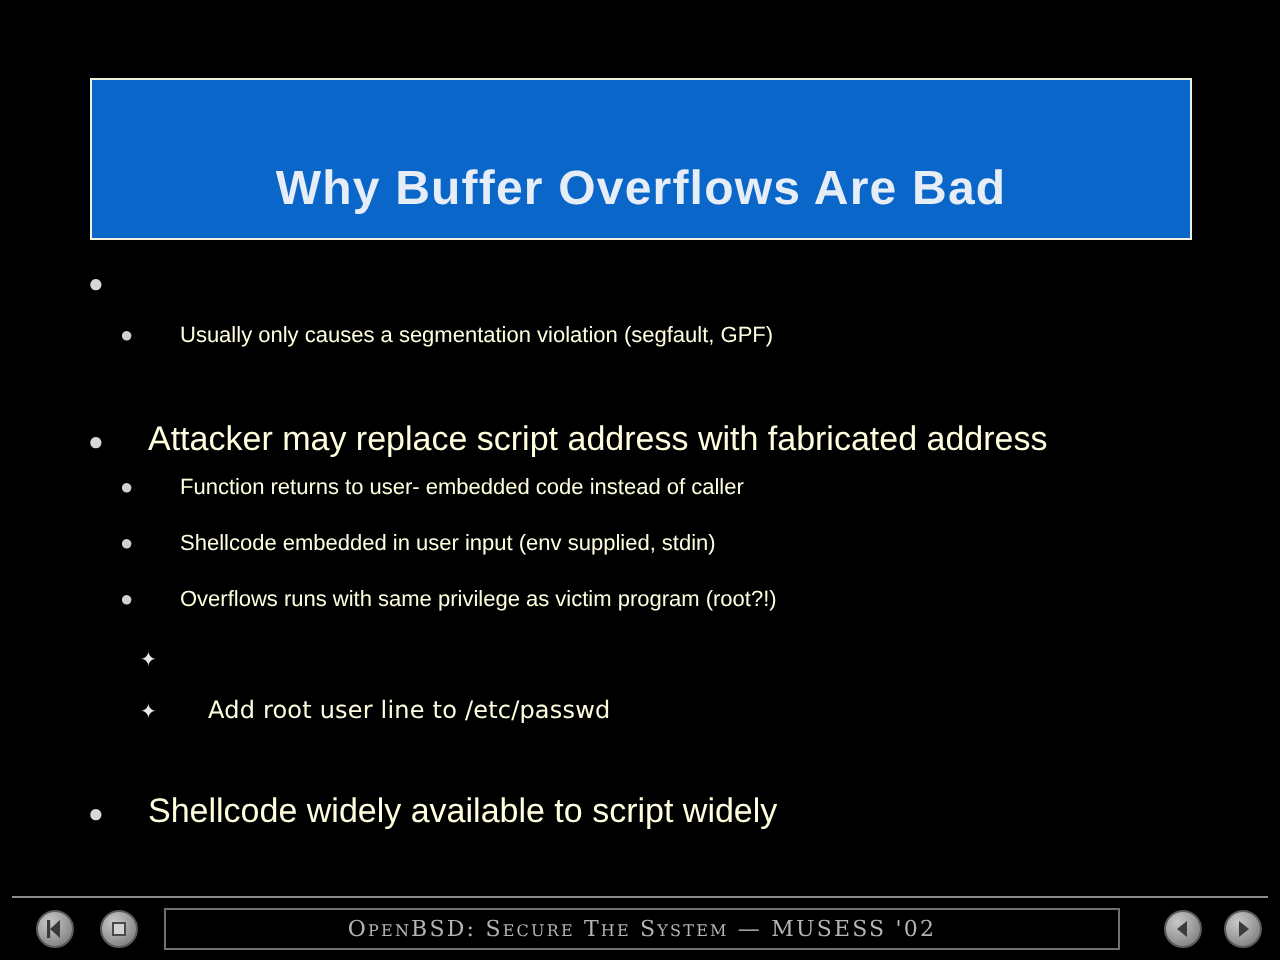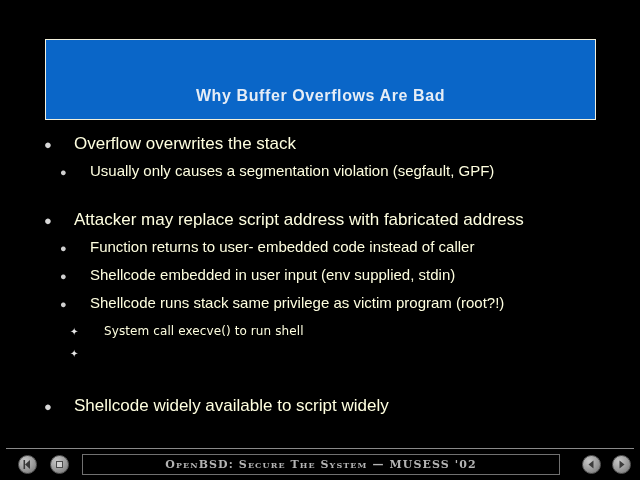--- a/index.html
+++ b/index.html
@@ -33,21 +33,21 @@
     height: 81px;
     background: #0A66C8;
     border: 1px solid #F2F0DC;
     box-sizing: border-box;
     display: flex;
     align-items: center;
     justify-content: center;
   }
   #title-text {
     color: #E6EDF6;
-    font-size: 16px;
+    font-size: 24px;
     font-weight: bold;
     letter-spacing: 0.6px;
     text-align: center;
     line-height: 1.1;
     white-space: nowrap;
     margin-top: 32px;
   }
 
   
   #body {
@@ -78,21 +78,21 @@
   }
 
   
   .lvl1 { left: 44px; font-size: 17px; }
   .lvl1 .marker { width: 30px; font-size: 13px; color: #D8D8D8; }
   .lvl1 .btext  { font-size: 17px; }
 
   
   .lvl2 { left: 60px; font-size: 16px; }
   .lvl2 .marker { width: 30px; font-size: 11px; color: #D0D0D0; }
-  .lvl2 .btext  { font-size: 15px; }
+  .lvl2 .btext  { font-size: 11px; }
 
   
   .lvl3 { left: 70px; font-size: 12px; }
   .lvl3 .marker { width: 34px; font-size: 10px; color: #E8E8E8; }
   .lvl3 .btext  { font-size: 12px; font-family: "DejaVu Sans", sans-serif; letter-spacing: 0.1px; }
 
   
   #footer-rule {
     position: absolute;
     left: 6px;
@@ -101,21 +101,20 @@
     height: 1px;
     background: #8A8A8A;
   }
 
   #footer {
     position: absolute;
     left: 0;
     top: 452px;
     width: 604px;
     height: 26px;
-    font-weight: bold;
   }
 
   .navbtn {
     position: absolute;
     top: 3px;
     width: 19px;
     height: 19px;
     border-radius: 50%;
     background: radial-gradient(circle at 35% 30%, #C8C8C8 0%, #9A9A9A 55%, #6E6E6E 100%);
     border: 1px solid #5A5A5A;
@@ -158,48 +157,47 @@
 
 <div id="slide">
 
   <div id="title-banner">
     <div id="title-text">Why Buffer Overflows Are Bad</div>
   </div>
 
   <div id="body">
       <div class="bullet-row lvl1" style="top: 6px;">
         <span class="marker">●</span>
-        <span class="btext">Overflow overwrites the stack</span>
       </div>
       <div class="bullet-row lvl2" style="top: 34px;">
         <span class="marker">●</span>
         <span class="btext">Usually only causes a segmentation violation (segfault, GPF)</span>
       </div>
       <div class="bullet-row lvl1" style="top: 82px;">
         <span class="marker">●</span>
         <span class="btext">Attacker may replace script address with fabricated address</span>
       </div>
       <div class="bullet-row lvl2" style="top: 110px;">
         <span class="marker">●</span>
         <span class="btext">Function returns to user- embedded code instead of caller</span>
       </div>
       <div class="bullet-row lvl2" style="top: 138px;">
         <span class="marker">●</span>
         <span class="btext">Shellcode embedded in user input (env supplied, stdin)</span>
       </div>
       <div class="bullet-row lvl2" style="top: 166px;">
         <span class="marker">●</span>
-        <span class="btext">Shellcode runs stack same privilege as victim program (root?!)</span>
+        <span class="btext">Overflows runs with same privilege as victim program (root?!)</span>
       </div>
       <div class="bullet-row lvl3" style="top: 196px;">
         <span class="marker">✦</span>
-        <span class="btext">System call execve() to run shell</span>
       </div>
       <div class="bullet-row lvl3" style="top: 220px;">
         <span class="marker">✦</span>
+        <span class="btext">Add root user line to /etc/passwd</span>
       </div>
       <div class="bullet-row lvl1" style="top: 268px;">
         <span class="marker">●</span>
         <span class="btext">Shellcode widely available to script widely</span>
       </div>
     </div>
 
   <div id="footer-rule"></div>
 
   <div id="footer">

